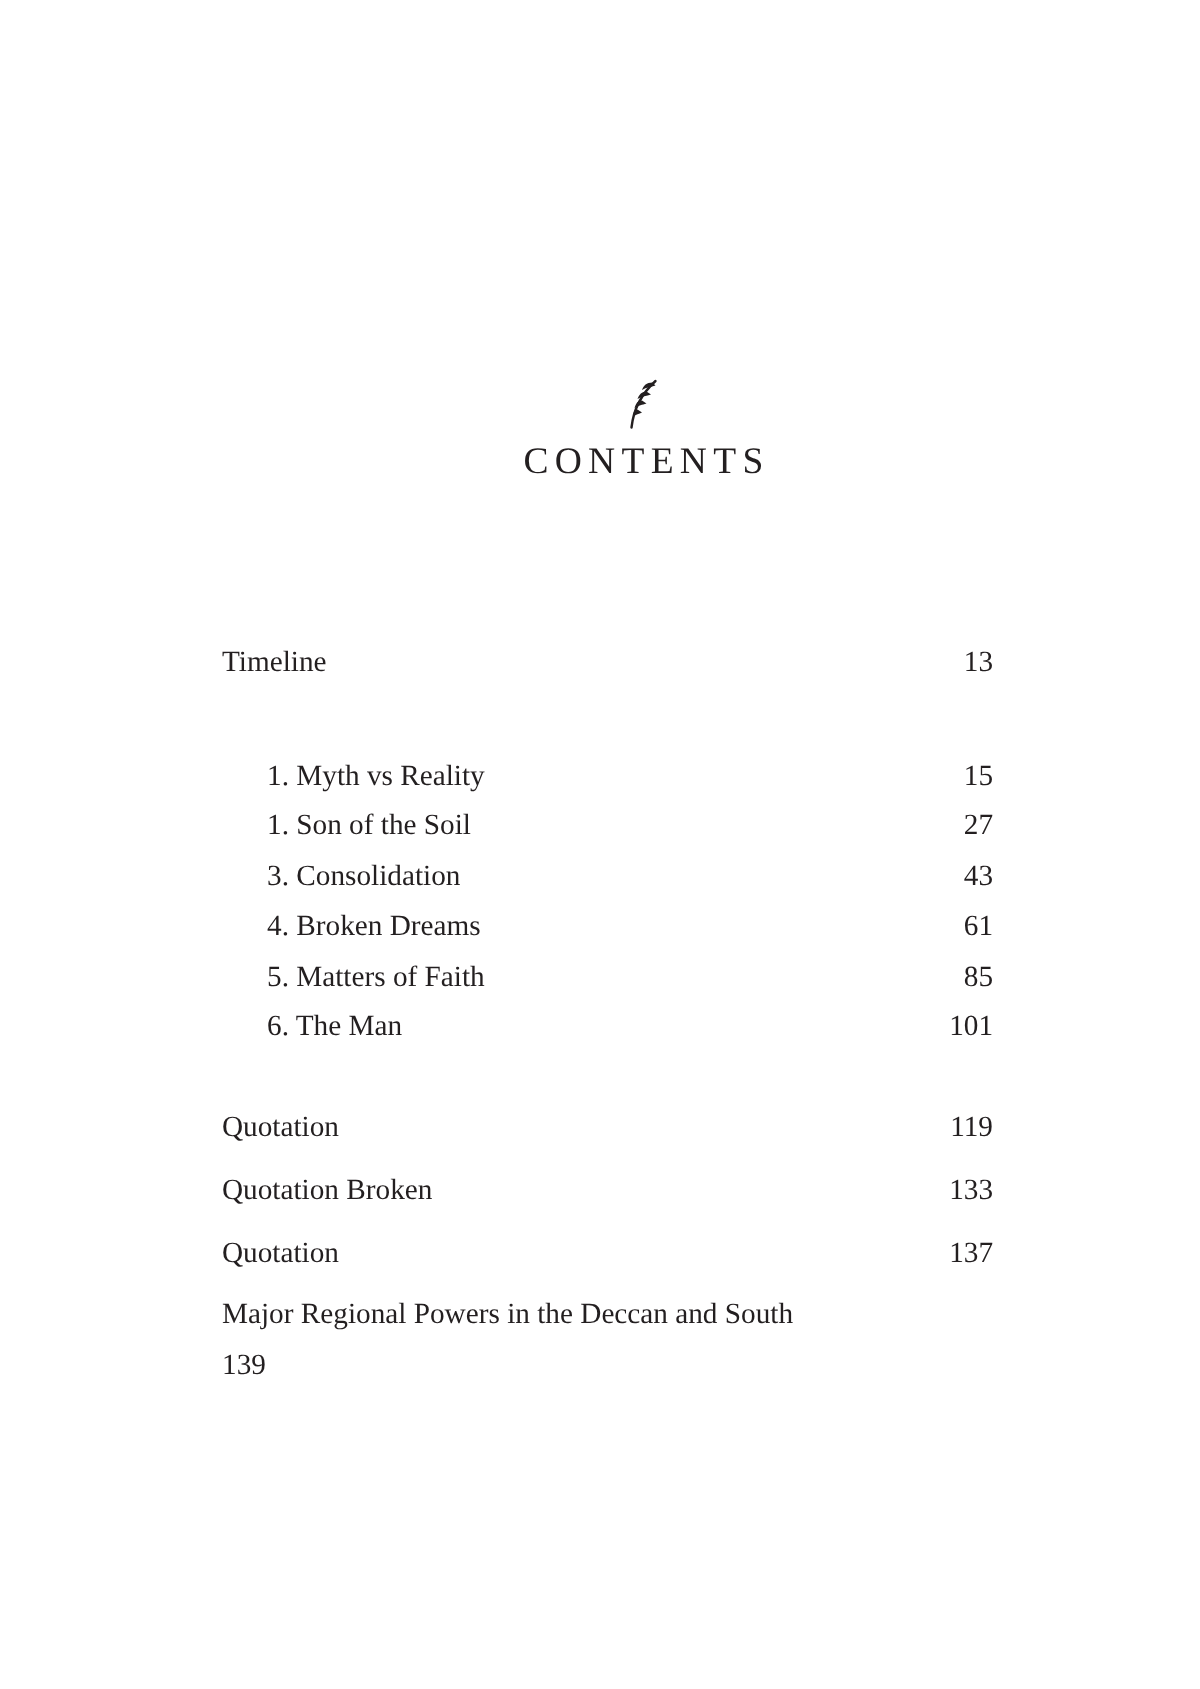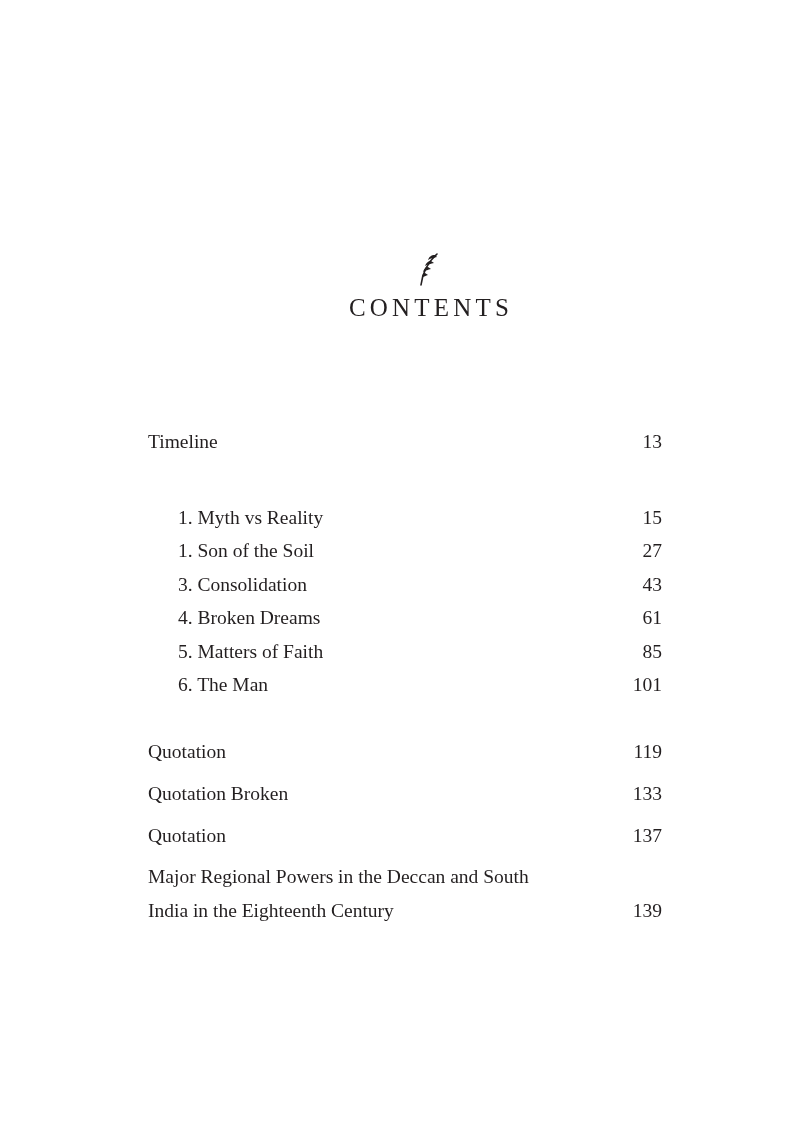--- a/index.html
+++ b/index.html
@@ -127,18 +127,17 @@
     <span class="page">133</span>
   </div>
   <div class="toc-row" style="top:824px;">
     <span>Quotation</span>
     <span class="page">137</span>
   </div>
 
   <div class="multiline" style="top:865px;">
     <span class="line1">Major Regional Powers in the Deccan and South</span>
     <div class="line2">
-      <span>India in the Eighteenth Century</span>
       <span class="page">139</span>
     </div>
   </div>
 
 </div>
 
 </body></html>

